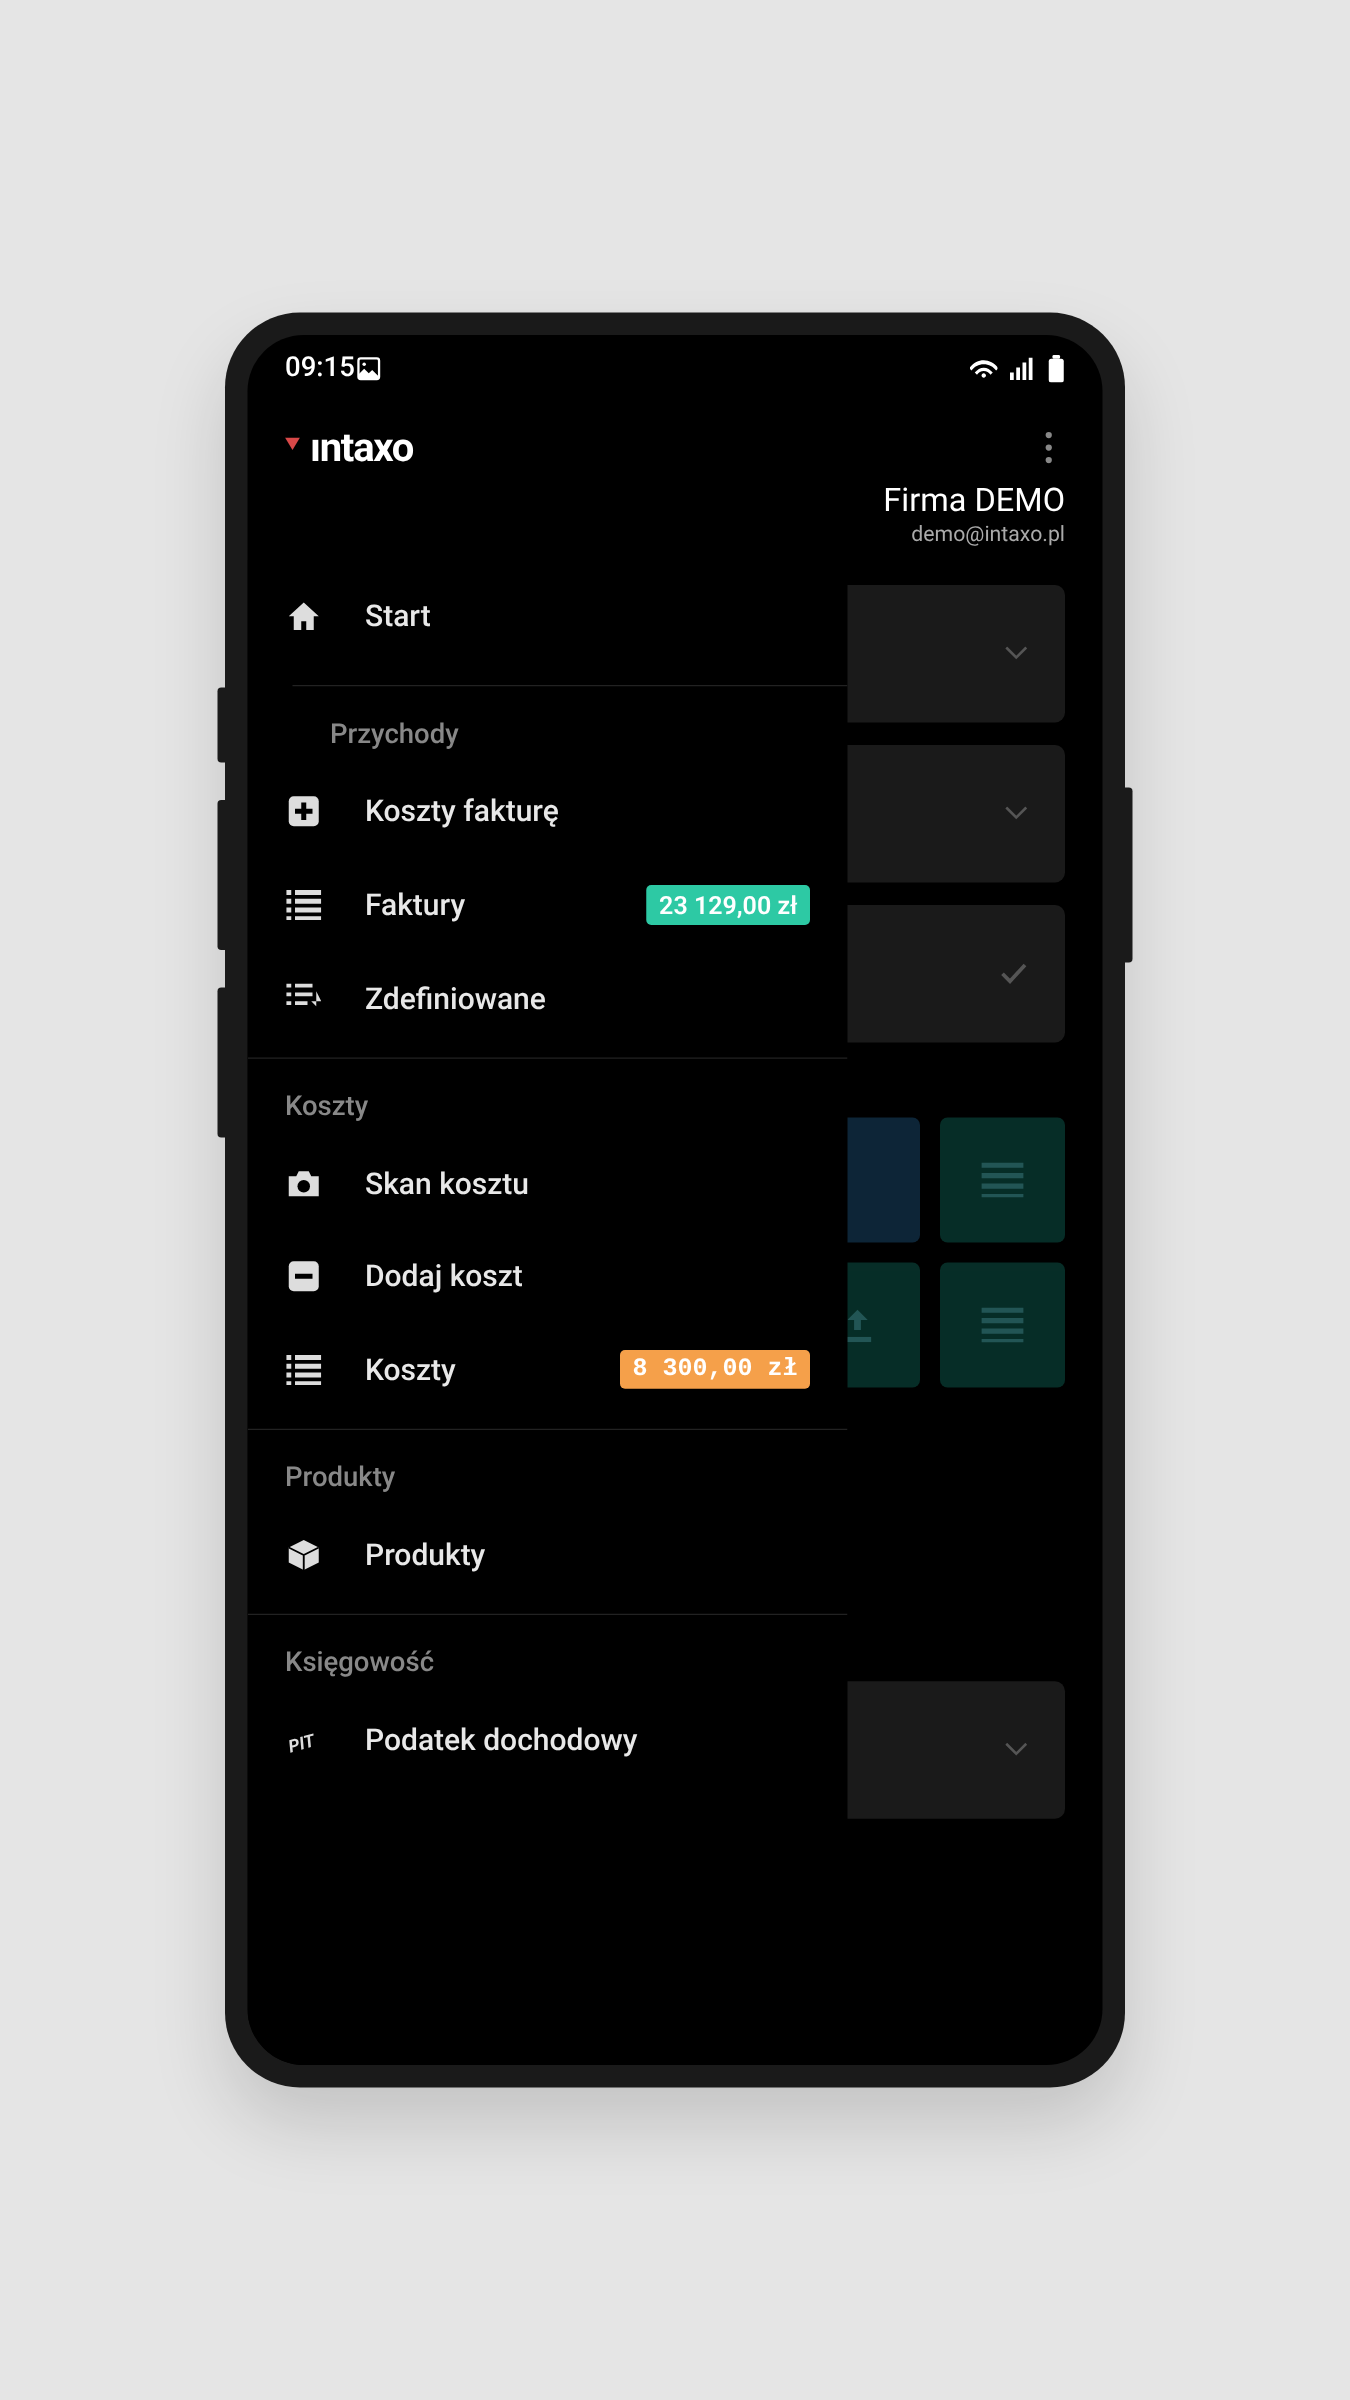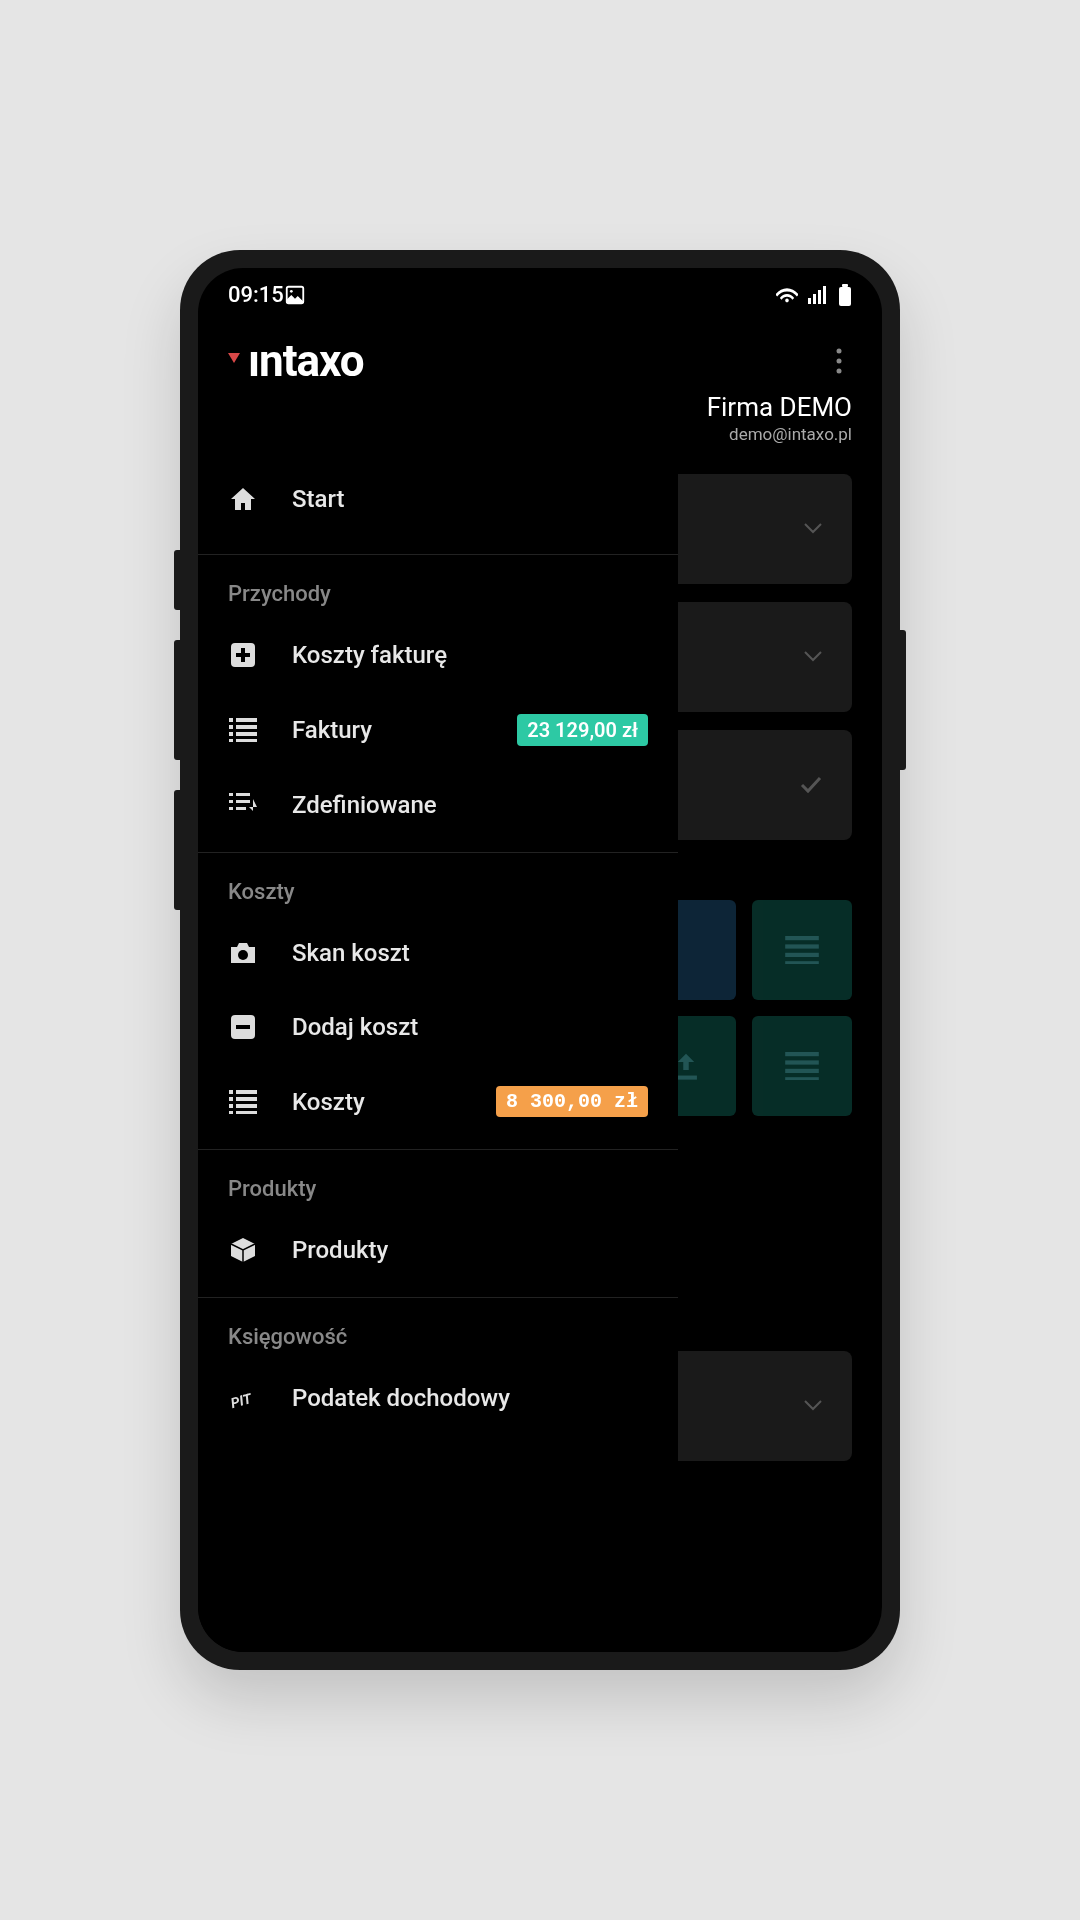--- a/index.html
+++ b/index.html
@@ -72,21 +72,21 @@
   .app-header {
     display: flex;
     justify-content: space-between;
     align-items: center;
     padding: 20px 30px 10px;
   }
   .logo {
     display: flex;
     align-items: center;
     gap: 6px;
-    font-size: 44px;
+    font-size: 32px;
     font-weight: 700;
     color: #fff;
     letter-spacing: -1px;
   }
   .logo-accent {
     width: 16px;
     height: 16px;
     position: relative;
     margin-right: -2px;
   }
@@ -194,21 +194,21 @@
   .nav-badge.green { background: #2dc9a4; color: #fff; }
   .nav-badge.orange { background: #f5a04a; color: #fff; font-family: Liberation Mono, monospace; }
   .nav-section {
     padding: 26px 30px 12px;
     color: #888;
     font-size: 22px;
     font-weight: 500;
     border-top: 1px solid #222;
     margin-top: 10px;
   }
-  .nav-section.first-section { border-top: 1px solid #222; }
+  .nav-section.first-section { border-top: 1px solid #222; margin-left: 36px; }
   svg { display: block; }
 </style>
 </head>
 <body>
 
 <div class="phone-frame">
   <div class="phone-notch"></div>
   <div class="phone-buttons-left">
     <div class="phone-btn b1"></div>
     <div class="phone-btn b2"></div>
@@ -394,21 +394,21 @@
 
         <div class="nav-section">Koszty</div>
 
         <div class="nav-item">
           <span class="nav-icon">
             <svg width="28" height="24" viewBox="0 0 28 24" fill="#ddd">
                 <path d="M10 2l-2 4H2v16h24V6h-6l-2-4z"></path>
                 <circle cx="14" cy="14" r="5" fill="#000"></circle>
               </svg>
           </span>
-          <span class="nav-label">Skan koszt</span>
+          <span class="nav-label">Skan kosztu</span>
         </div>
 
         <div class="nav-item">
           <span class="nav-icon">
             <svg width="28" height="28" viewBox="0 0 28 28" fill="#ddd">
                 <rect x="2" y="2" width="24" height="24" rx="4"></rect>
                 <rect x="7" y="12" width="14" height="4" fill="#000"></rect>
               </svg>
           </span>
           <span class="nav-label">Dodaj koszt</span>

